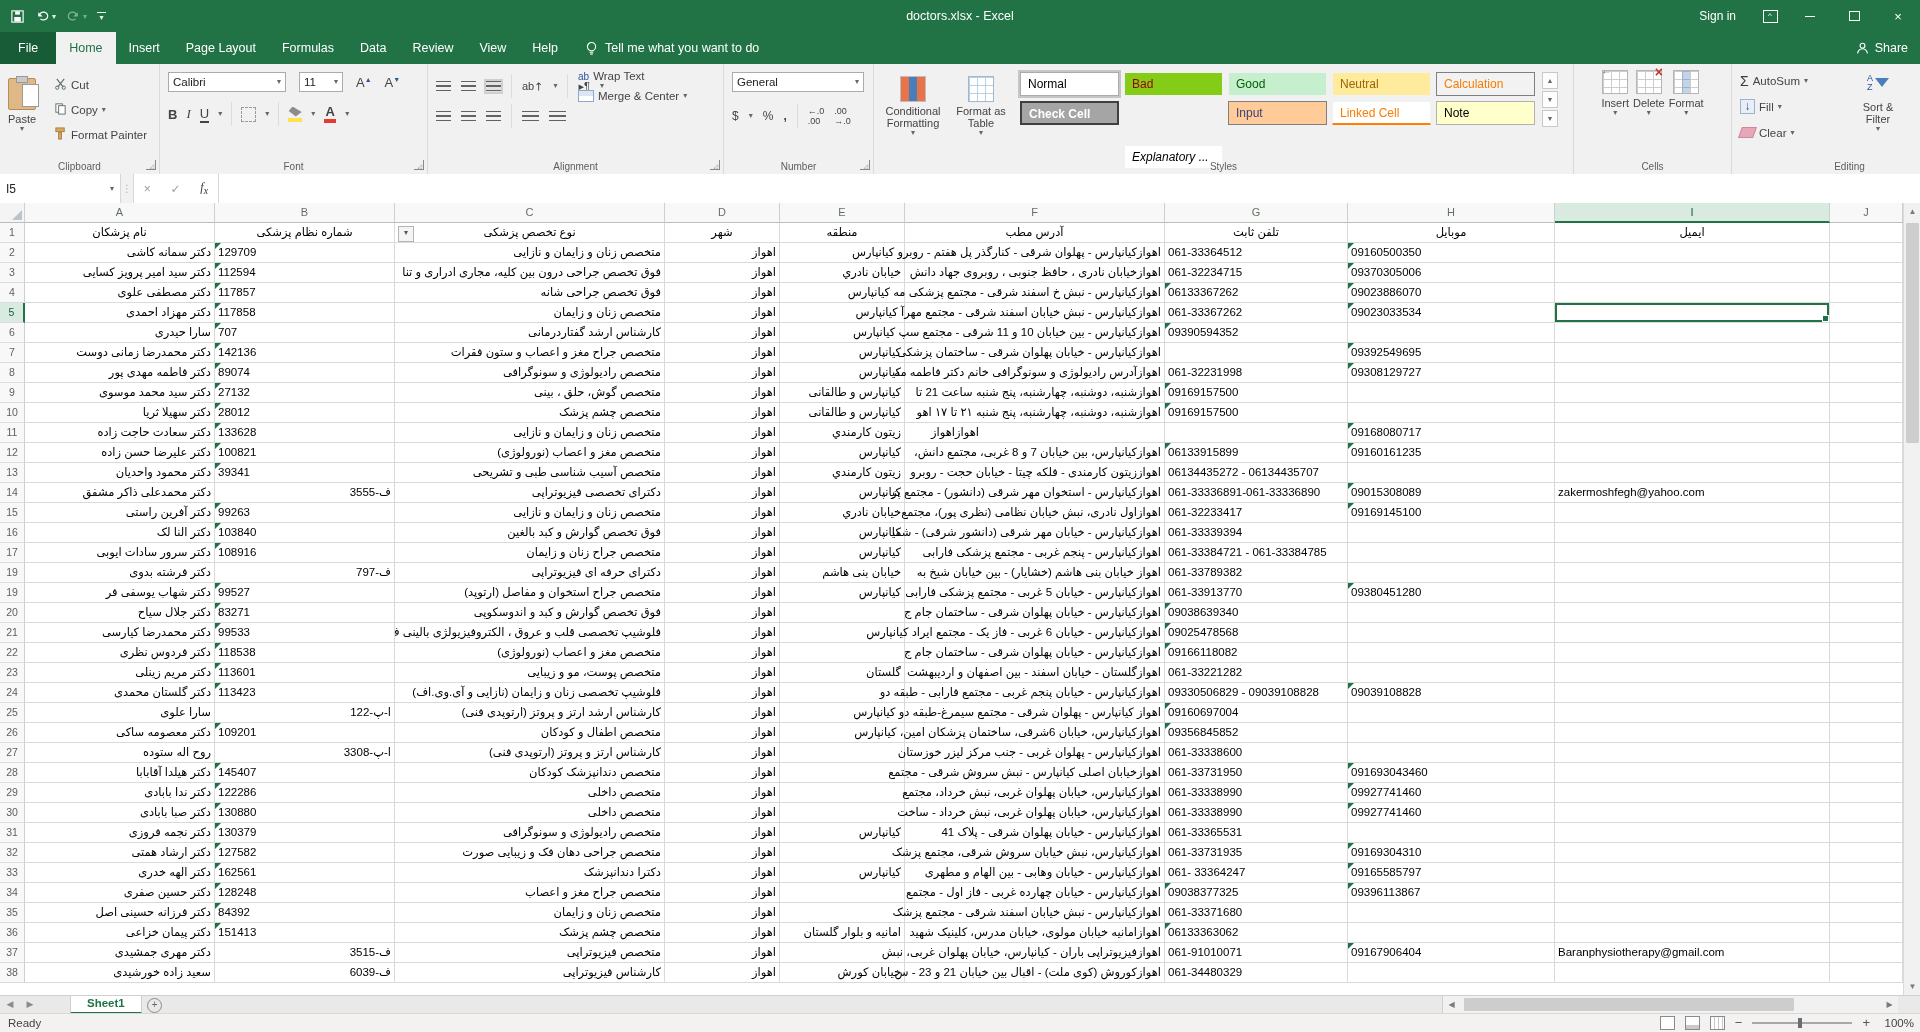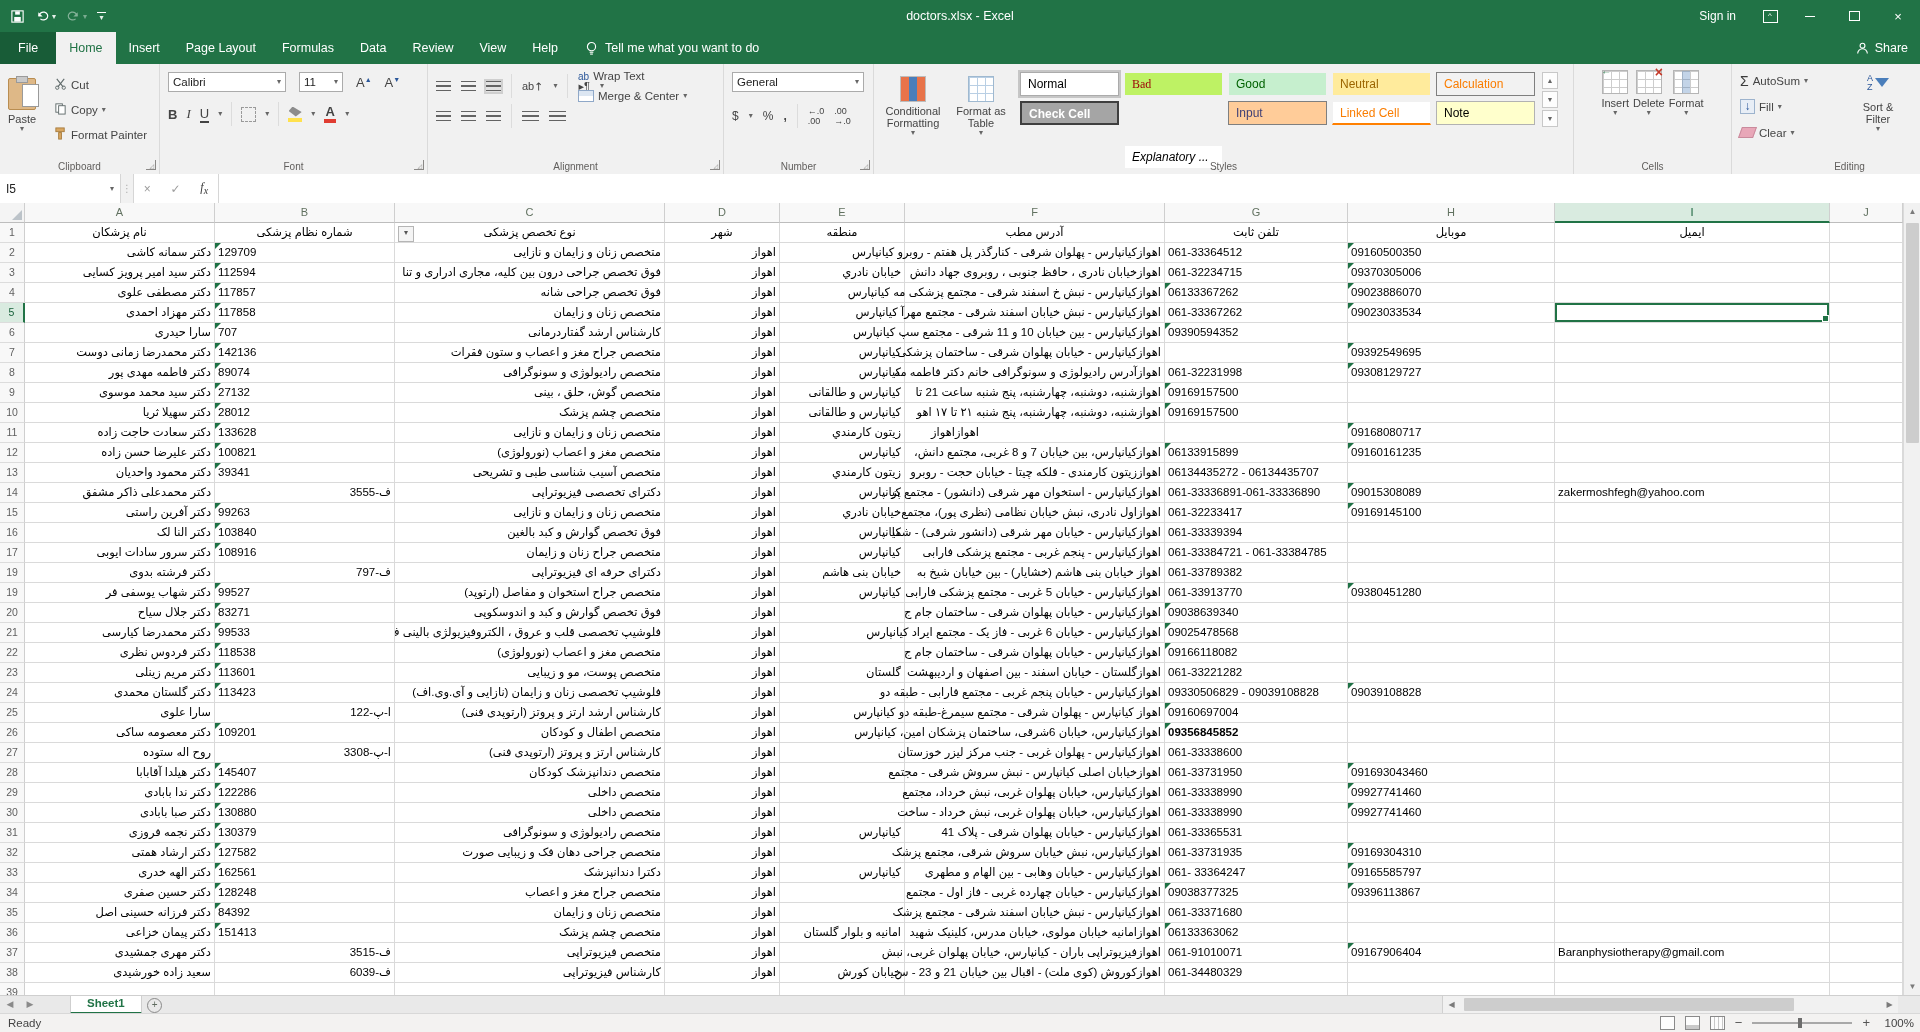--- a/index.html
+++ b/index.html
@@ -71,21 +71,21 @@
   
   .g-styles{width:700px;}
   .cfbtn{position:absolute;left:6px;top:6px;width:66px;}
   .fatbtn{position:absolute;left:76px;top:6px;width:62px;}
   .cficon{width:24px;height:24px;border:1px solid #bdbdbd;background:
      linear-gradient(90deg,#e8734a 0 8px,#4a7ebb 8px 16px,#e8734a 16px 24px);}
   .faticon{width:24px;height:24px;border:1px solid #9fb9d0;background-image:linear-gradient(#b9cfe4 1px,transparent 1px),linear-gradient(90deg,#b9cfe4 1px,transparent 1px);background-size:8px 8px;background-color:#fff;}
   .gallery{position:absolute;left:146px;top:8px;width:516px;display:grid;grid-template-columns:repeat(5,99px);grid-auto-rows:24px;gap:5px;}
   .gi{box-sizing:border-box;height:24px;line-height:22px;padding:0 7px;font-size:12px;background:#fff;border:1px solid #f1f1f1;white-space:nowrap;overflow:hidden;}
   .gi-normal{border:1px solid #ababab;outline:2px solid #c6c6c6;color:#000;}
-  .gi-bad{background:#bef264;color:#9c0006;font-family:Liberation Serif, serif;}
+  .gi-bad{background:#84cc16;color:#9c0006;}
   .gi-good{background:#c6efce;color:#006100;}
   .gi-neutral{background:#ffeb9c;color:#9c6500;}
   .gi-calc{background:#f2f2f2;color:#fa7d00;border:1px solid #7f7f7f;}
   .gi-check{background:#a5a5a5;color:#fff;border:2px solid #3f3f3f;font-weight:bold;}
   .gi-expl{color:#000000;font-style:italic;margin-top:44px;}
   .gi-input{background:#ffcc99;color:#3f3f76;border:1px solid #7f7f7f;}
   .gi-linked{color:#fa7d00;border-bottom:2px double #ff8001;}
   .gi-note{background:#ffffcc;border:1px solid #b2b2b2;color:#000;}
   .galscroll{position:absolute;left:668px;top:8px;width:16px;display:flex;flex-direction:column;gap:2px;}
   .gsb{width:16px;height:17px;background:#fdfdfd;border:1px solid #c8c8c8;font-size:7px;color:#666;text-align:center;line-height:15px;box-sizing:border-box;}
@@ -857,21 +857,21 @@
       <div class="grow">
         <div class="rh">26</div>
         <div class="cell rtl" style="width: 190px;">دکتر معصومه ساکی</div>
         <div class="cell ltr" style="width: 180px;">109201<span class="tri"></span></div>
         <div class="cell rtl" style="width: 270px;">متخصص اطفال و کودکان</div>
         <div class="cell rtl" style="width: 115px;">اهواز</div>
         <div class="cell rtl" style="width: 125px;"></div>
         <div class="cell ovf" style="width: 260px;">
           <span class="cft">اهوازکیانپارس، خیابان 6شرقی، ساختمان پزشکان امین، کیانپارس</span>
         </div>
-        <div class="cell ltr ovf" style="width: 183px; font-weight: bold;"><span style="white-space: nowrap;">09356845852</span><span class="tri"></span></div>
+        <div class="cell ltr ovf" style="width: 183px;"><span style="white-space: nowrap;">09356845852</span><span class="tri"></span></div>
         <div class="cell ltr" style="width: 207px;"></div>
         <div class="cell ltr" style="width: 275px;"></div>
         <div class="cell " style="width: 73px;"></div>
       </div>
       <div class="grow">
         <div class="rh">27</div>
         <div class="cell rtl" style="width: 190px;">روح اله ستوده</div>
         <div class="cell rtl" style="width: 180px;">ا-پ-3308</div>
         <div class="cell rtl" style="width: 270px;">کارشناس ارتز و پروتز (ارتوپدی فنی)</div>
         <div class="cell rtl" style="width: 115px;">اهواز</div>
@@ -1038,35 +1038,20 @@
         <div class="rh">38</div>
         <div class="cell rtl" style="width: 190px;">سعید زاده خورشیدی</div>
         <div class="cell rtl" style="width: 180px;">ف-6039</div>
         <div class="cell rtl" style="width: 270px;">کارشناس فیزیوتراپی</div>
         <div class="cell rtl" style="width: 115px;">اهواز</div>
         <div class="cell rtl" style="width: 125px;">خیابان کورش</div>
         <div class="cell ovf" style="width: 260px;">
           <span class="cft">اهوازکوروش (کوی ملت) - اقبال بین خیابان 21 و 23 - س</span>
         </div>
         <div class="cell ltr ovf" style="width: 183px;"><span style="white-space: nowrap;">061-34480329</span></div>
-        <div class="cell ltr" style="width: 207px;"></div>
-        <div class="cell ltr" style="width: 275px;"></div>
-        <div class="cell " style="width: 73px;"></div>
-      </div>
-      <div class="grow">
-        <div class="rh">39</div>
-        <div class="cell rtl" style="width: 190px;"></div>
-        <div class="cell ltr" style="width: 180px;"></div>
-        <div class="cell rtl" style="width: 270px;"></div>
-        <div class="cell rtl" style="width: 115px;"></div>
-        <div class="cell rtl" style="width: 125px;"></div>
-        <div class="cell ovf" style="width: 260px;">
-          <span class="cft"></span>
-        </div>
-        <div class="cell ltr ovf" style="width: 183px;"><span style="white-space: nowrap;"></span></div>
         <div class="cell ltr" style="width: 207px;"></div>
         <div class="cell ltr" style="width: 275px;"></div>
         <div class="cell " style="width: 73px;"></div>
       </div>
     </div>
 
   <div class="vscroll">
     <div class="vsb">▲</div>
     <div class="vthumb"></div>
     <div class="vsb down">▼</div>

